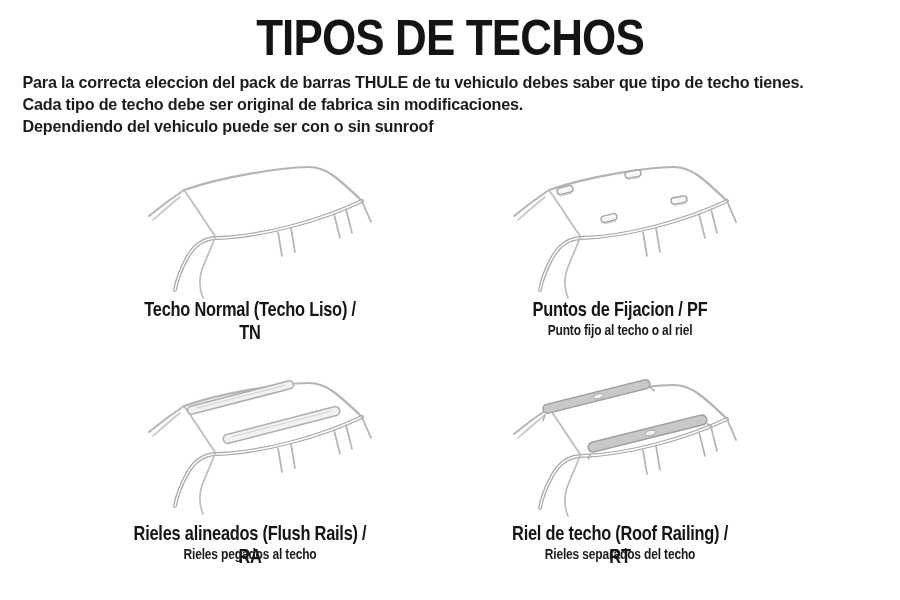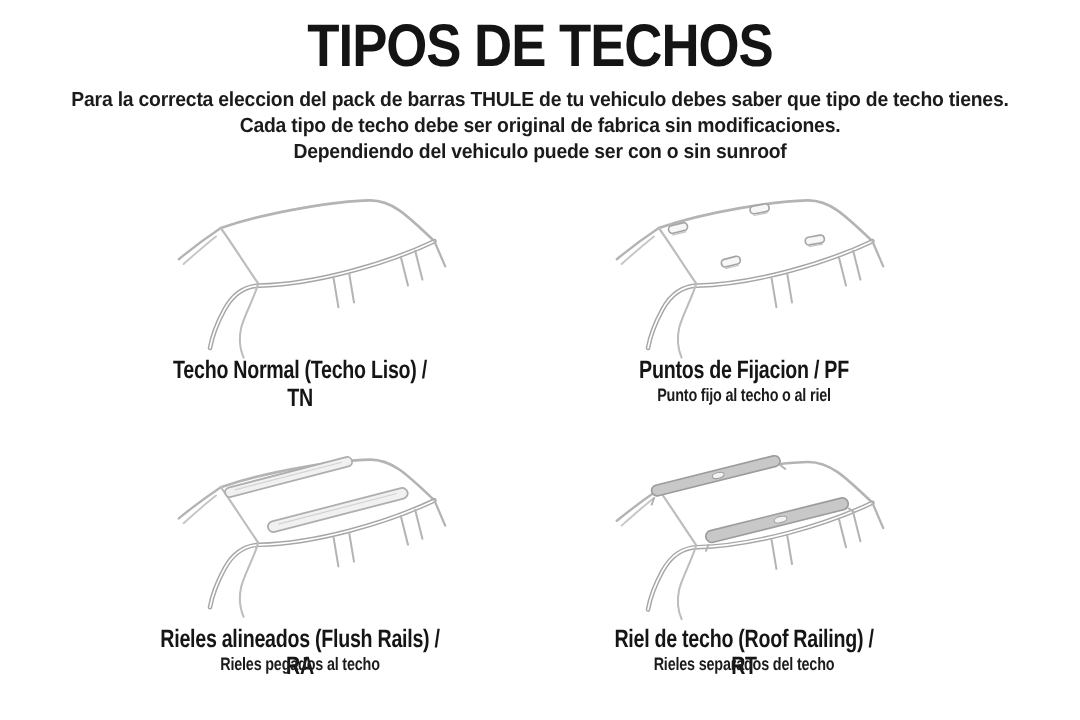--- a/index.html
+++ b/index.html
@@ -22,21 +22,21 @@
     line-height: 52px;
     font-weight: 700;
     letter-spacing: -1px;
     transform: scaleX(0.88);
     color: #141414;
   }
   .intro {
     position: absolute;
     top: 72px; left: 0;
     width: 900px;
-    text-align: center;
+    text-align: left;
   }
   .intro-line {
     font-size: 17px;
     line-height: 22px;
     font-weight: 700;
     letter-spacing: -0.2px;
     transform: scaleX(0.95);
     color: #1b1b1b;
   }
   .fig {

